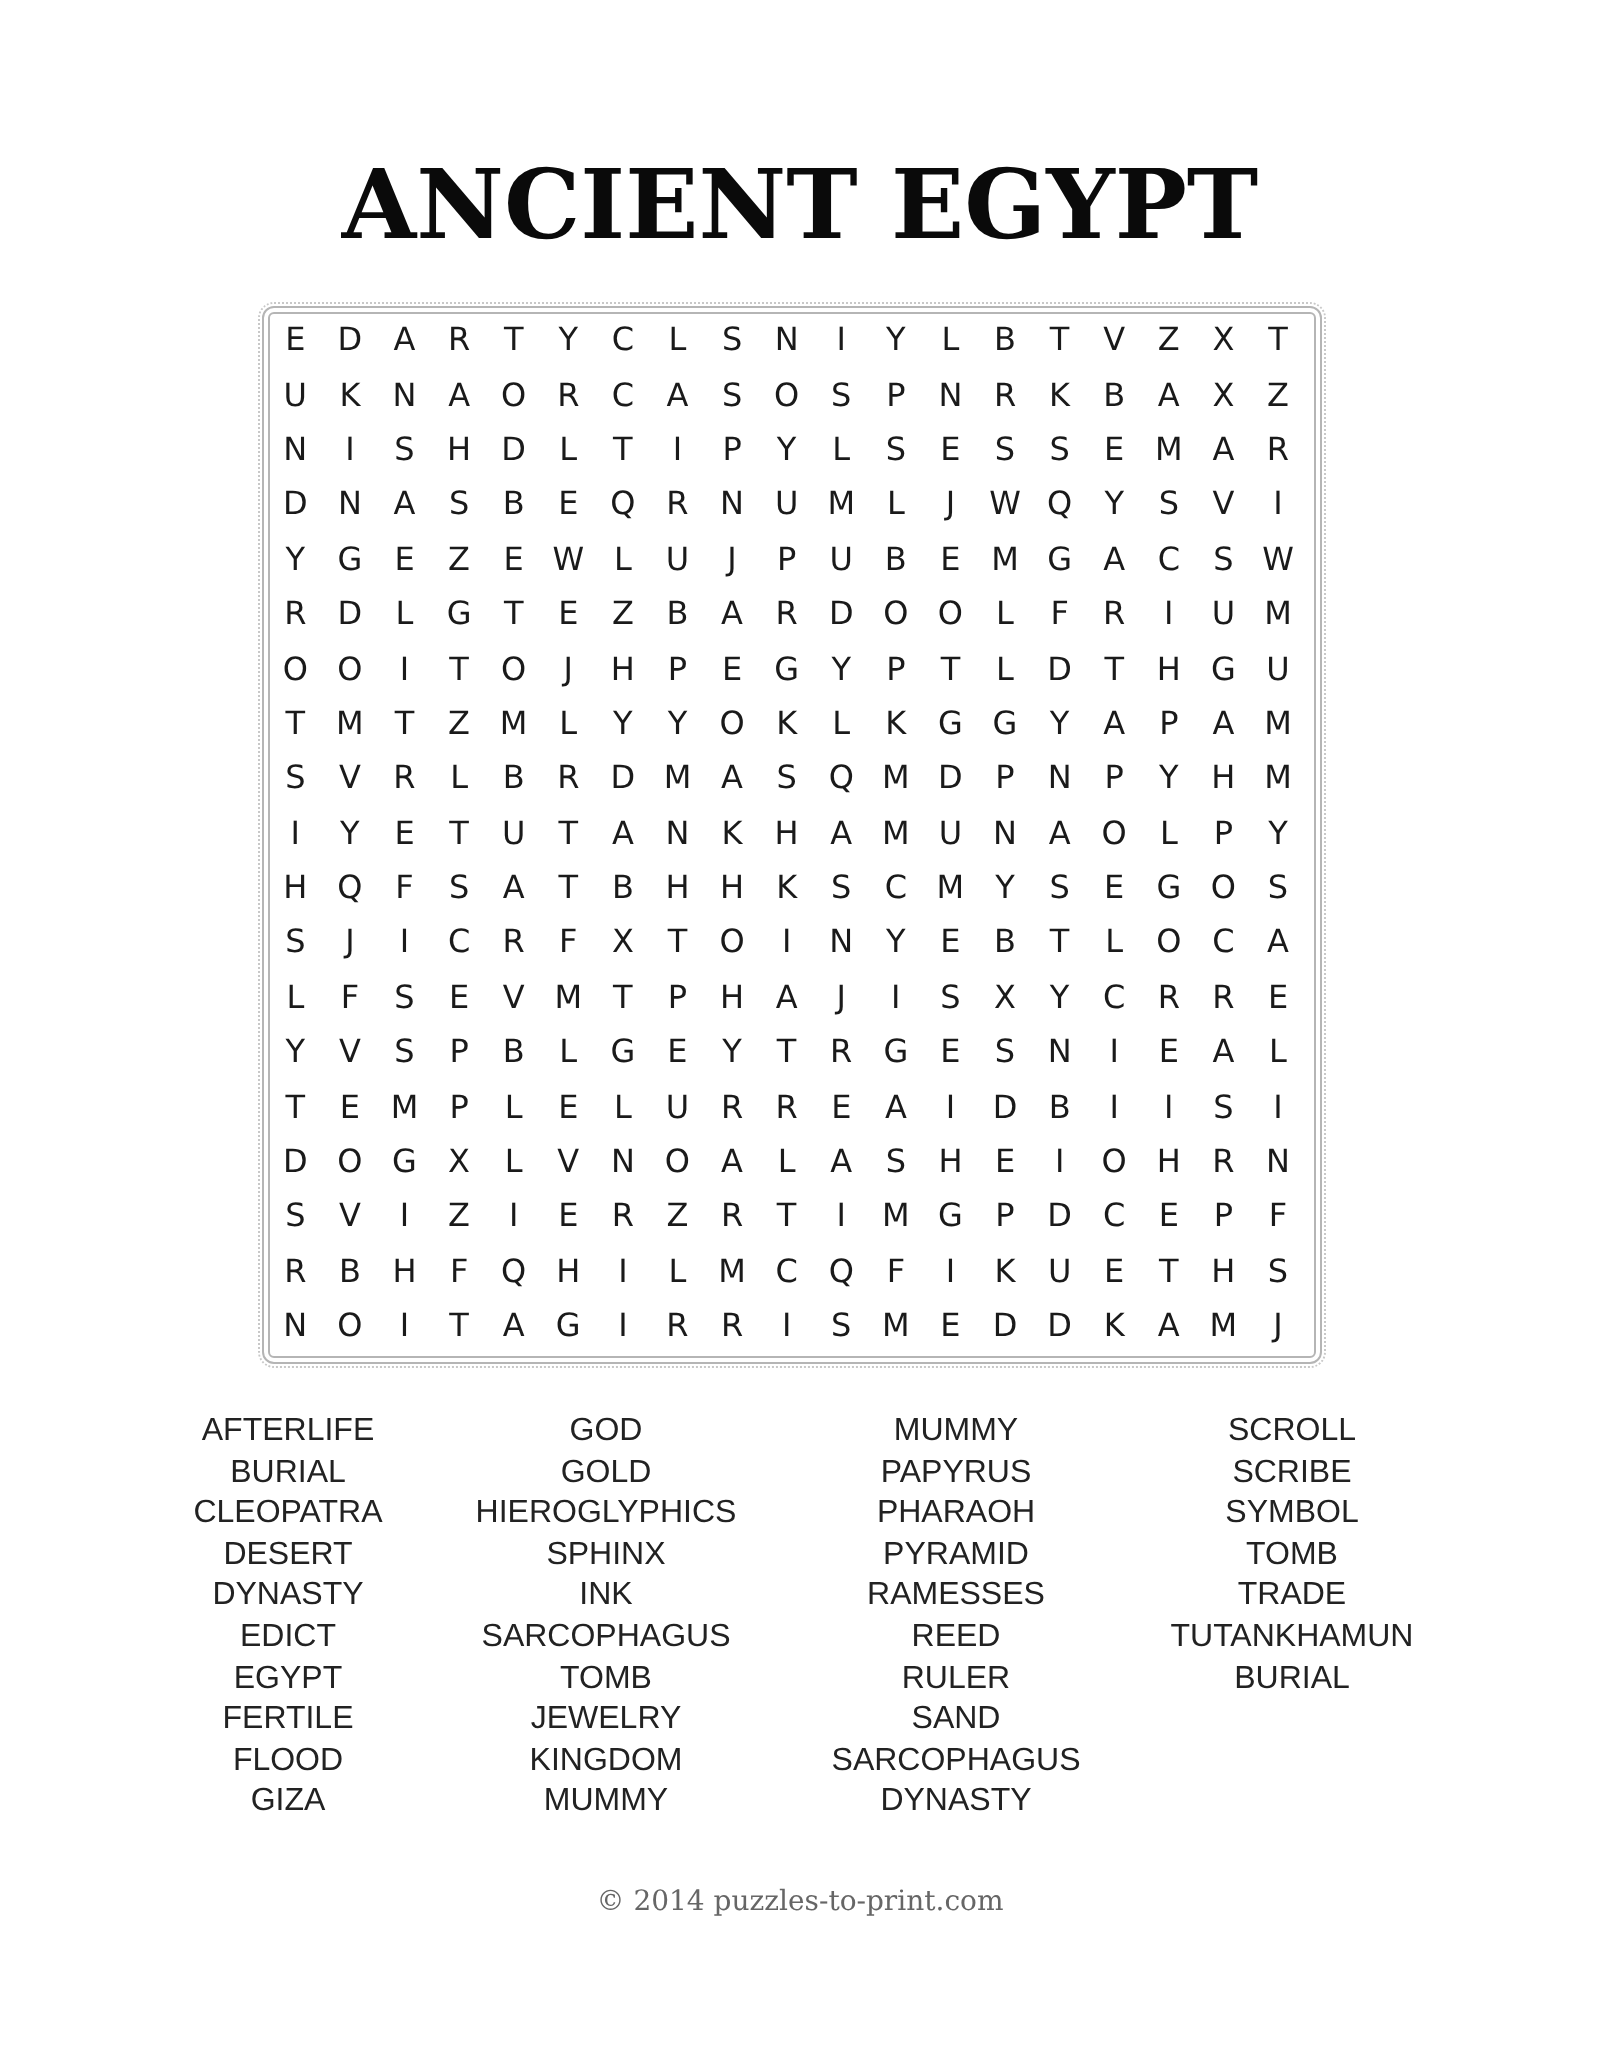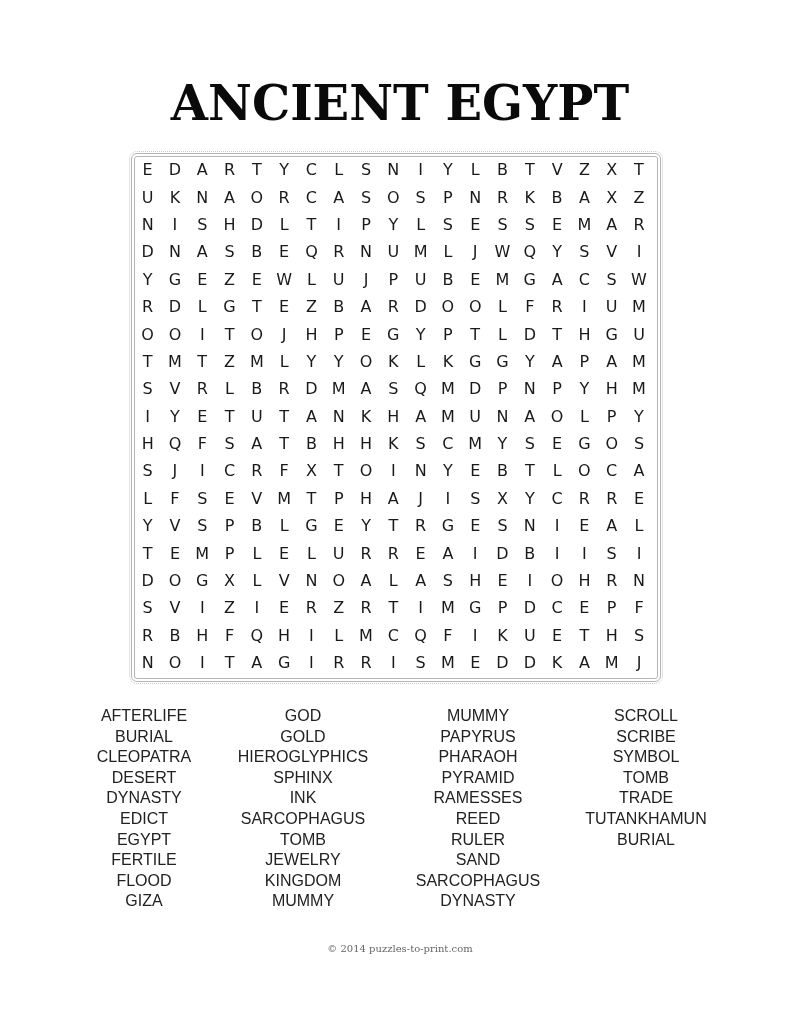--- a/index.html
+++ b/index.html
@@ -4,21 +4,21 @@
 <style>
   html, body { margin:0; padding:0; background:#ffffff; }
   body { width:800px; height:1035px; position:relative; overflow:hidden; font-family:"DejaVu Sans", sans-serif; color:#111; }
   .title { position:absolute; left:0; width:800px; top:68px; text-align:center; font-family:"DejaVu Serif", serif; font-weight:bold; font-size:48px; letter-spacing:0px; color:#0a0a0a; line-height:70px; }
   .grid-frame { position:absolute; left:131px; top:153px; width:530px; height:529px; box-sizing:border-box; border:4px double #b5b5b5; border-radius:6px; outline:1px dotted #c8c8c8; outline-offset:1px; }
   .grid { position:absolute; left:134px; top:156px; width:524px; height:523px; display:grid; grid-template-columns:repeat(19, 27.3px); grid-template-rows:repeat(19, 27.4px); }
   .cell { display:flex; align-items:center; justify-content:center; font-size:16px; color:#1a1a1a; font-family:"DejaVu Sans", sans-serif; }
   .words { position:absolute; top:706px; left:0; width:800px; height:220px; }
   .col { position:absolute; top:0; width:190px; text-align:center; }
   .word { font-family:Liberation Sans, sans-serif; font-size:16px; line-height:20.6px; color:#222; }
-  .footer { position:absolute; top:943px; left:0; width:800px; text-align:center; font-family:"DejaVu Serif", serif; font-size:10px; color:#666; }
+  .footer { position:absolute; top:943px; left:0; width:800px; text-align:center; font-family:"DejaVu Serif", serif; font-size:14px; color:#666; }
 </style>
 </head>
 <body>
 
 <div class="title">ANCIENT EGYPT</div>
 
 <div class="grid-frame"></div>
 <div class="grid" id="grid">
     <div class="cell">E</div>
     <div class="cell">D</div>

